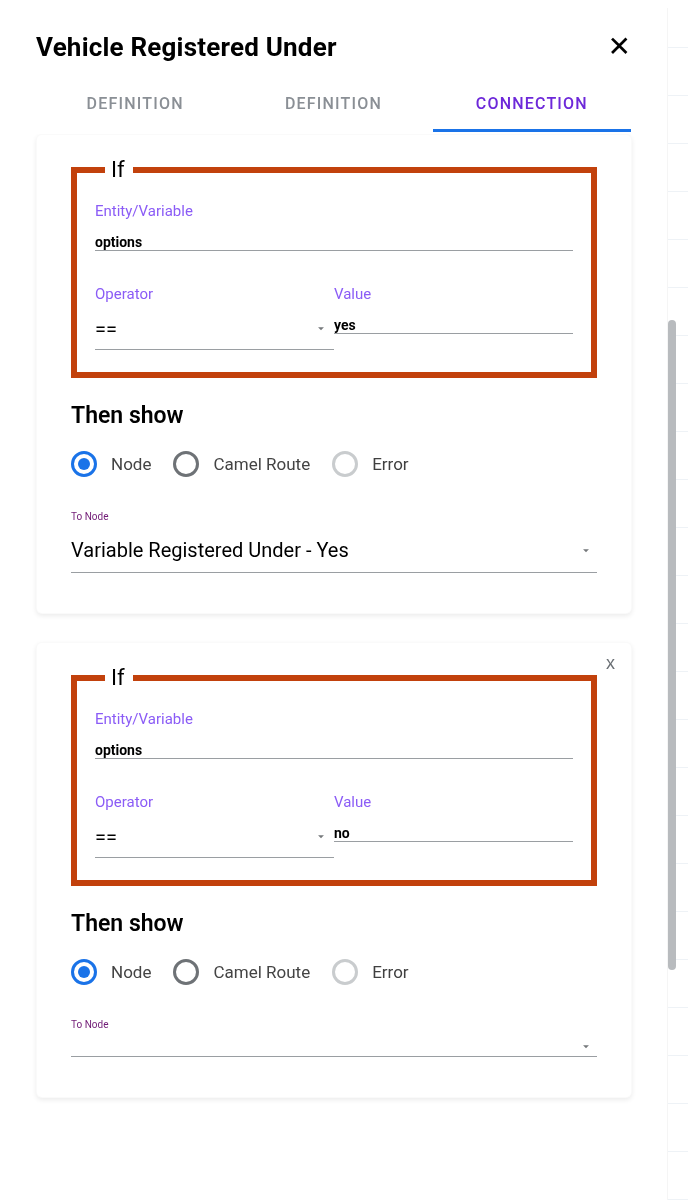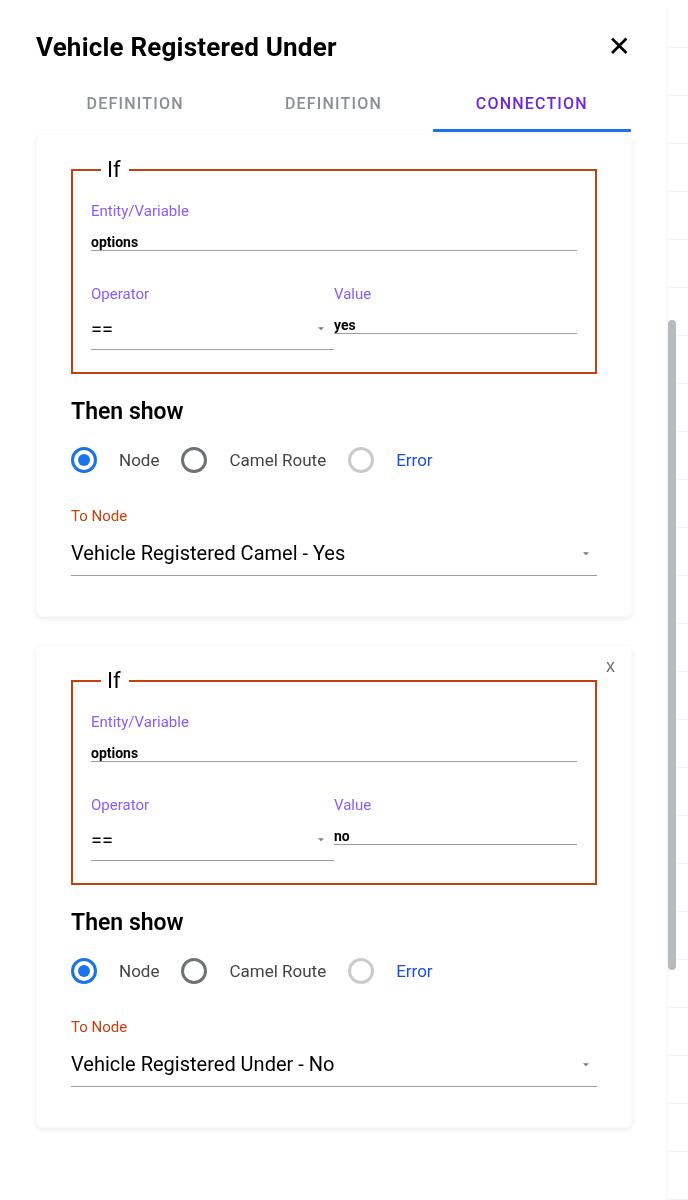--- a/index.html
+++ b/index.html
@@ -86,21 +86,21 @@
   .card .card-close {
     position: absolute;
     top: 10px;
     right: 16px;
     font-size: 18px;
     color: #6b7075;
     cursor: pointer;
     font-family: Arial, sans-serif;
   }
   fieldset.if-box {
-    border: 2px solid #c2410c;
+    border: 6px solid #c2410c;
     padding: 16px 18px 22px 18px;
     margin-top: 4px;
   }
   fieldset.if-box legend {
     font-size: 22px;
     font-weight: 400;
     padding: 0 8px 0 6px;
     margin-left: 10px;
   }
   .field-label {
@@ -148,42 +148,42 @@
   }
   .radio-row {
     display: flex;
     align-items: center;
     gap: 22px;
     margin-bottom: 34px;
   }
   .radio-opt {
     display: flex;
     align-items: center;
-    gap: 22px;
+    gap: 14px;
     cursor: pointer;
   }
   .radio-outer {
     width: 26px; height: 26px;
     border-radius: 50%;
     border: 3px solid #6e7276;
     display: flex; align-items: center; justify-content: center;
   }
   .radio-outer.selected {
     border-color: #1a73e8;
   }
   .radio-inner {
     width: 12px; height: 12px; border-radius: 50%;
     background: #1a73e8;
   }
   .radio-outer.disabled { border-color: #c9ccce; }
   .radio-label { font-size: 17px; color: #444; }
-  .radio-label.disabled { color: #1d4ed8; }
+  .radio-label.disabled { color: #404040; }
   .to-node-label {
-    font-size: 15px;
-    color: #c2410c;
+    font-size: 10px;
+    color: #701a75;
     margin-bottom: 10px;
   }
   .to-node-select {
     position: relative;
     border-bottom: 1px solid #9a9ea2;
     padding: 6px 0 10px 0;
   }
   .to-node-select .sel-val { font-size: 20px; }
   .to-node-select .caret { position: absolute; right: 4px; top: 50%; transform: translateY(-50%); }
   .scrollbar-fake {
@@ -255,21 +255,21 @@
           <span class="radio-label">Camel Route</span>
         </div>
         <div class="radio-opt">
           <span class="radio-outer disabled"></span>
           <span class="radio-label disabled">Error</span>
         </div>
       </div>
 
       <div class="to-node-label">To Node</div>
       <div class="to-node-select">
-        <span class="sel-val">Vehicle Registered Camel - Yes</span>
+        <span class="sel-val">Variable Registered Under - Yes</span>
         <span class="caret"><svg viewBox="0 0 24 24">
               <path d="M7 10l5 5 5-5z"></path>
             </svg></span>
       </div>
     </div>
 
     <div class="card">
       <span class="card-close">x</span>
       <fieldset class="if-box">
         <legend>If</legend>
@@ -306,21 +306,20 @@
           <span class="radio-label">Camel Route</span>
         </div>
         <div class="radio-opt">
           <span class="radio-outer disabled"></span>
           <span class="radio-label disabled">Error</span>
         </div>
       </div>
 
       <div class="to-node-label">To Node</div>
       <div class="to-node-select">
-        <span class="sel-val">Vehicle Registered Under - No</span>
         <span class="caret"><svg viewBox="0 0 24 24">
               <path d="M7 10l5 5 5-5z"></path>
             </svg></span>
       </div>
     </div>
 
   </div>
 </div>
 
 <div class="scrollbar-fake"></div>

